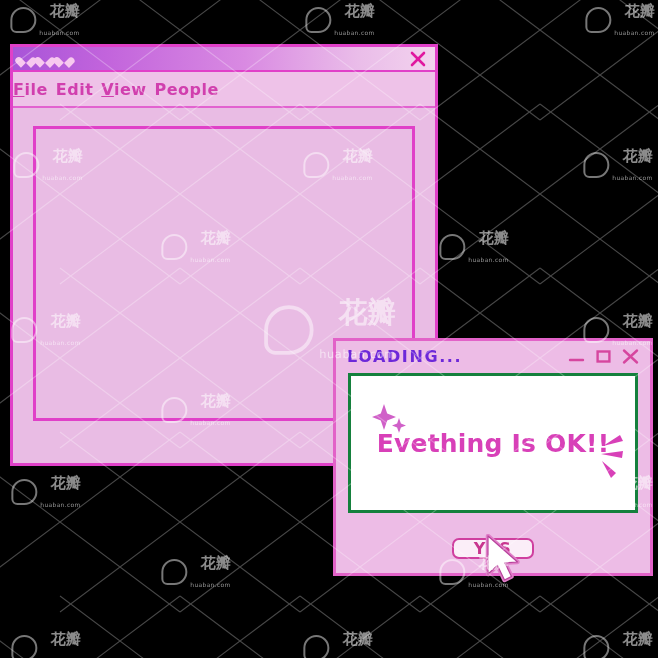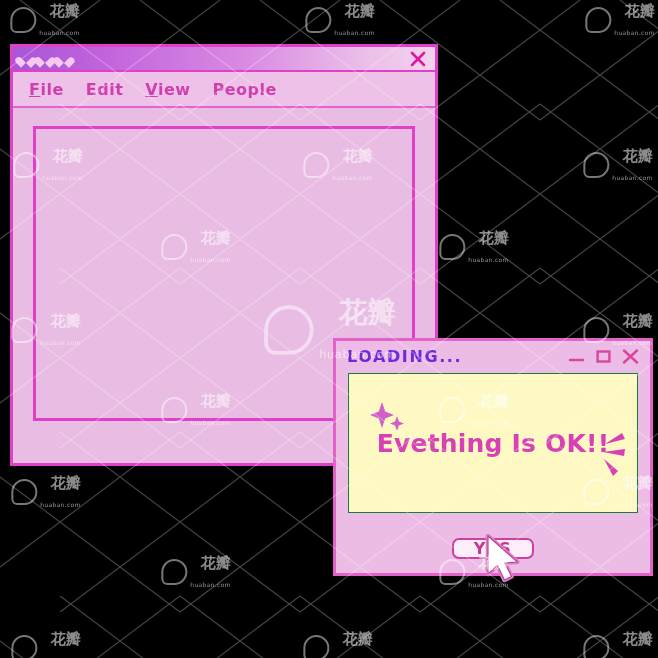--- a/index.html
+++ b/index.html
@@ -70,23 +70,23 @@
     height: 18px;
     cursor: pointer;
   }
 
   #main-menubar {
     height: 36px;
     background: #eec2e8;
     border-bottom: 2px solid #e262d0;
     display: flex;
     align-items: center;
-    padding-left: 16px;
-    box-sizing: border-box;
-    gap: 22px;
+    padding-left: 0;
+    box-sizing: border-box;
+    gap: 8px;
   }
 
   .menu-item {
     font-family: "DejaVu Sans", sans-serif;
     font-size: 16px;
     font-weight: bold;
     color: #d13fae;
     letter-spacing: 0.5px;
     cursor: pointer;
     white-space: nowrap;
@@ -143,22 +143,22 @@
     display: flex;
     align-items: center;
     gap: 9px;
   }
   .win-ctrl { cursor: pointer; display: block; }
 
   #dialog-content {
     position: relative;
     margin: 2px 12px 0 12px;
     height: 140px;
-    background: #fef9c3;
-    border: 1px solid #15803d;
+    background: #ffffff;
+    border: 3px solid #15803d;
     box-sizing: border-box;
     overflow: hidden;
   }
 
   #dialog-message {
     position: absolute;
     left: 0; right: 0;
     top: 50%;
     transform: translateY(-50%);
     text-align: center;

